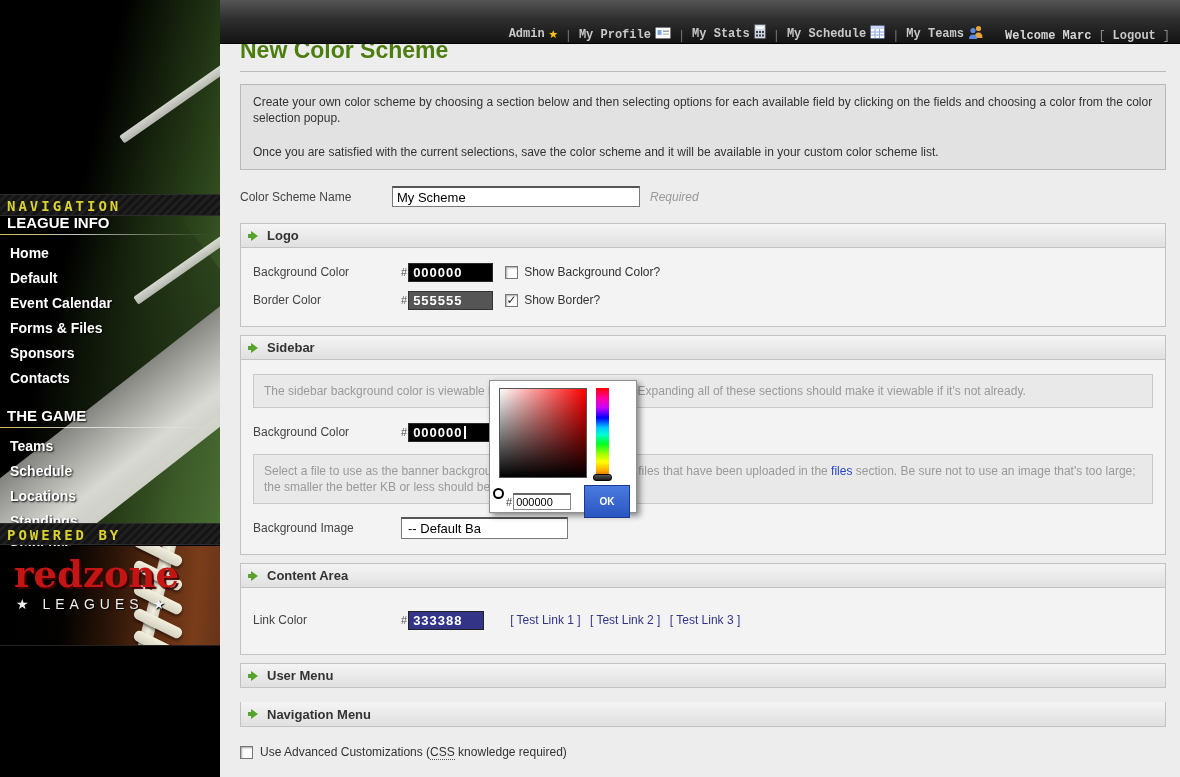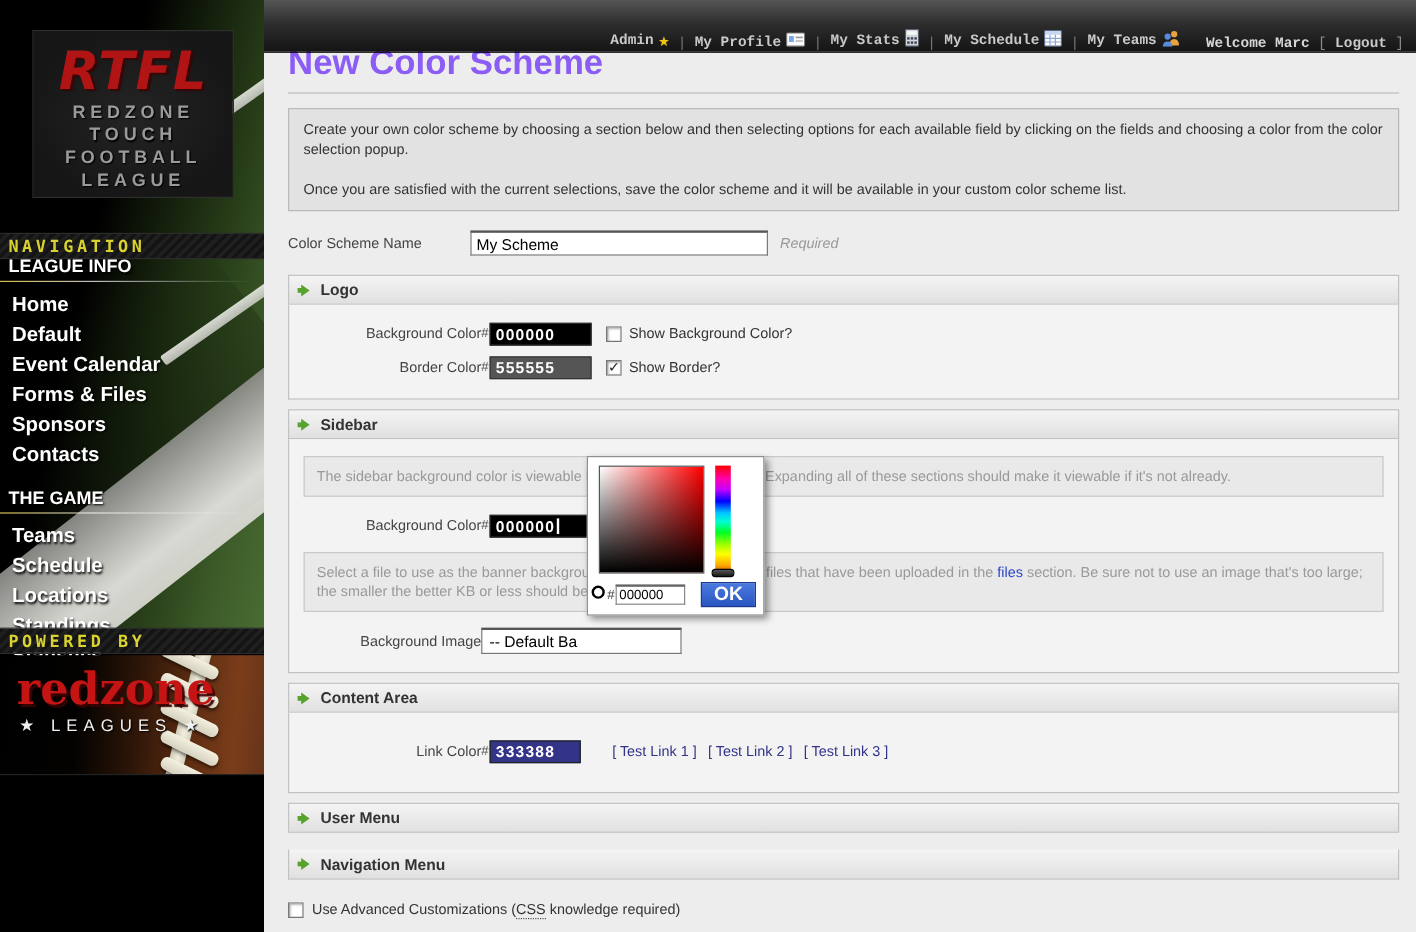--- a/index.html
+++ b/index.html
@@ -34,21 +34,21 @@
     border-top:1px solid #2c2c2c; border-bottom:1px solid #2c2c2c;
     color:#d9d22f; font-family:"DejaVu Sans Mono",monospace; font-weight:bold; font-size:14px; letter-spacing:3px; }
   .banner-nav { position:absolute; left:0; top:194px; width:220px; }
   .banner-pow { position:absolute; left:0; top:523px; width:220px; }
 
   .side-nav { position:absolute; left:0; top:210px; width:220px; }
   .side-heading { color:#fff; font-weight:bold; font-size:15px; padding:4px 0 3px 7px;
     text-shadow:1px 1px 2px #000; }
   .side-rule { height:1px; margin-bottom:6px;
     background:linear-gradient(to right,rgba(222,200,80,.95),rgba(255,255,255,.75) 35%,rgba(255,255,255,0) 95%); }
-  .side-item { color:#fff; font-weight:bold; font-size:17px; padding:3px 0 3px 10px; line-height:19px;
+  .side-item { color:#fff; font-weight:bold; font-size:14px; padding:3px 0 3px 10px; line-height:19px;
     text-shadow:1px 1px 2px #000; cursor:pointer; }
   .side-gap { height:12px; }
 
   .powered-logo { position:absolute; left:0; top:546px; width:220px; height:100px; overflow:hidden;
     background:linear-gradient(95deg,#000 0%,#030201 30%,#2e1608 52%,#5e2d12 72%,#7a3d1a 88%,#67341a 100%);
     border-bottom:1px solid #222; cursor:pointer; }
   .lace-bar { position:absolute; right:58px; top:-12px; width:13px; height:135px;
     background:linear-gradient(to right,#cfcbba,#f2eede 50%,#d8d4c4); transform:rotate(14deg); border-radius:5px; }
   .lace { position:absolute; width:52px; height:11px; background:linear-gradient(#f4f0e0,#d5d1c0);
     border-radius:5px; transform:rotate(26deg); right:36px; box-shadow:1px 2px 3px rgba(0,0,0,.5); }
@@ -67,21 +67,21 @@
   .tb-sep { color:#777; font-weight:normal; }
   .tb-star { color:#f3c415; font-size:15px; text-shadow:0 0 1px #8a6a00; }
   .tb-welcome { margin-left:14px; color:#d6d6d6; }
   .tb-bracket { color:#8a8a8a; font-weight:normal; }
   .tb-logout { color:#c9c9c9; cursor:pointer; }
   .tb-icon { display:inline-block; }
 
   
   .main { position:absolute; left:220px; top:27px; width:960px; height:750px; background:#ededed;
     padding:10px 14px 0 20px; }
-  .page-title { font-size:29px; font-weight:bold; color:#8b5cf6; padding-bottom:7px; margin-bottom:12px;
+  .page-title { font-size:23px; font-weight:bold; color:#4d7c0f; padding-bottom:7px; margin-bottom:12px;
     border-bottom:1px solid #bbb; }
   .intro-box { background:#e2e2e2; border:1px solid #b9b9b9; padding:9px 12px; color:#333;
     line-height:16px; margin-bottom:16px; }
   .intro-box p + p { margin-top:18px; }
 
   .name-row { display:flex; align-items:center; margin-bottom:16px; }
   .name-label { width:152px; color:#444; }
   .name-input { width:248px; height:21px; border:1px solid #7a7a7a; border-top:2px solid #555;
     background:#fff; font-family:inherit; font-size:13px; padding:0 4px; color:#000; }
   .required-note { font-style:italic; color:#999; margin-left:10px; }
@@ -89,21 +89,21 @@
   .acc-header { height:25px; display:flex; align-items:center; gap:9px; padding-left:10px;
     background:linear-gradient(#f4f4f4,#e0e0e0); border:1px solid #c2c2c2; cursor:pointer; }
   .acc-header + .acc-header { border-top:none; }
   .acc-title { font-weight:bold; color:#333; font-size:13px; }
   .green-arrow { width:0; height:0; border-left:7px solid #58a22e; border-top:5px solid transparent;
     border-bottom:5px solid transparent; position:relative; }
   .green-arrow:before { content:""; position:absolute; left:-10px; top:-2px; width:4px; height:4px; background:#58a22e; }
   .acc-body { border:1px solid #c2c2c2; border-top:none; background:#f3f3f3; padding:10px 12px 12px 12px; }
 
   .field-row { display:flex; align-items:center; min-height:28px; }
-  .field-label { width:148px; color:#444;text-align:right; }
+  .field-label { width:148px; color:#444; }
   .hash { color:#555; font-size:11px; margin-right:1px; }
   .swatch { height:19px; width:85px; color:#fff; font-weight:bold; font-size:13px; padding:1px 3px 0 4px;
     border:1px solid #2a2a2a; cursor:pointer; letter-spacing:1px; font-family:"Liberation Sans",sans-serif; }
   .swatch-black { background:#000; }
   .swatch-gray { background:#555; border-color:#333; }
   .swatch-navy { background:#333388; border-color:#222; width:76px; }
   .caret { display:inline-block; width:2px; height:13px; background:#fff; vertical-align:-2px; margin-left:1px; }
 
   .cb-wrap { display:flex; align-items:center; margin-left:12px; gap:6px; }
   .checkbox { width:13px; height:13px; background:#fff; border:1px solid #777;
@@ -139,41 +139,34 @@
   .hue-bar { width:13px; height:90px; cursor:pointer; position:relative;
     background:linear-gradient(to bottom,#f00 0%,#ff00aa 12%,#c800ff 22%,#0000ff 33%,#00c8ff 44%,#00ffd0 52%,#00ff22 62%,#aaff00 74%,#ffff00 82%,#ffaa00 92%,#cc4400 100%); }
   .hue-handle { position:absolute; left:-3px; bottom:-3px; width:19px; height:7px; background:linear-gradient(#555,#1a1a1a);
     border-radius:3px; border:1px solid #000; cursor:grab; }
   .sv-cursor { position:absolute; left:3px; top:107px; width:11px; height:11px; border:2px solid #000;
     border-radius:50%; background:rgba(255,255,255,.25); }
   .picker-bottom { display:flex; align-items:center; margin-top:7px; padding-left:7px; }
   .picker-hash { color:#444; font-size:11px; margin-right:1px; }
   .picker-hex { width:58px; height:17px; border:1px solid #888; border-top:2px solid #666; font-size:11px;
     padding:0 2px; font-family:inherit; color:#000; }
-  .ok-btn { margin-left:auto; width:46px; height:21px; background:linear-gradient(#4a7ae0,#2a55c0);
-    color:#fff; font-weight:bold; font-size:16px; border:1px solid #1a3a90; cursor:pointer; font-family:inherit; }
+  .ok-btn { margin-left:auto; width:46px; height:33px; background:linear-gradient(#4a7ae0,#2a55c0);
+    color:#fff; font-weight:bold; font-size:10px; border:1px solid #1a3a90; cursor:pointer; font-family:inherit; }
 </style>
 </head>
 <body>
 
 <div class="sidebar">
   <div class="side-photo">
     <div class="field-shadow"></div>
     <div class="yard-line a"></div>
     <div class="yard-line b"></div>
     <div class="field-band"></div>
   </div>
 
-  <div class="rtfl-logo">
-    <div class="rtfl-acronym">RTFL</div>
-    <div class="rtfl-line">REDZONE</div>
-    <div class="rtfl-line">TOUCH</div>
-    <div class="rtfl-line">FOOTBALL</div>
-    <div class="rtfl-line">LEAGUE</div>
-  </div>
 
   <div class="led-banner banner-nav">NAVIGATION</div>
 
   <div class="side-nav">
     <div class="side-heading">LEAGUE INFO</div>
     <div class="side-rule"></div>
     <div class="side-item">Home</div>
     <div class="side-item">Default</div>
     <div class="side-item">Event Calendar</div>
     <div class="side-item">Forms &amp; Files</div>

